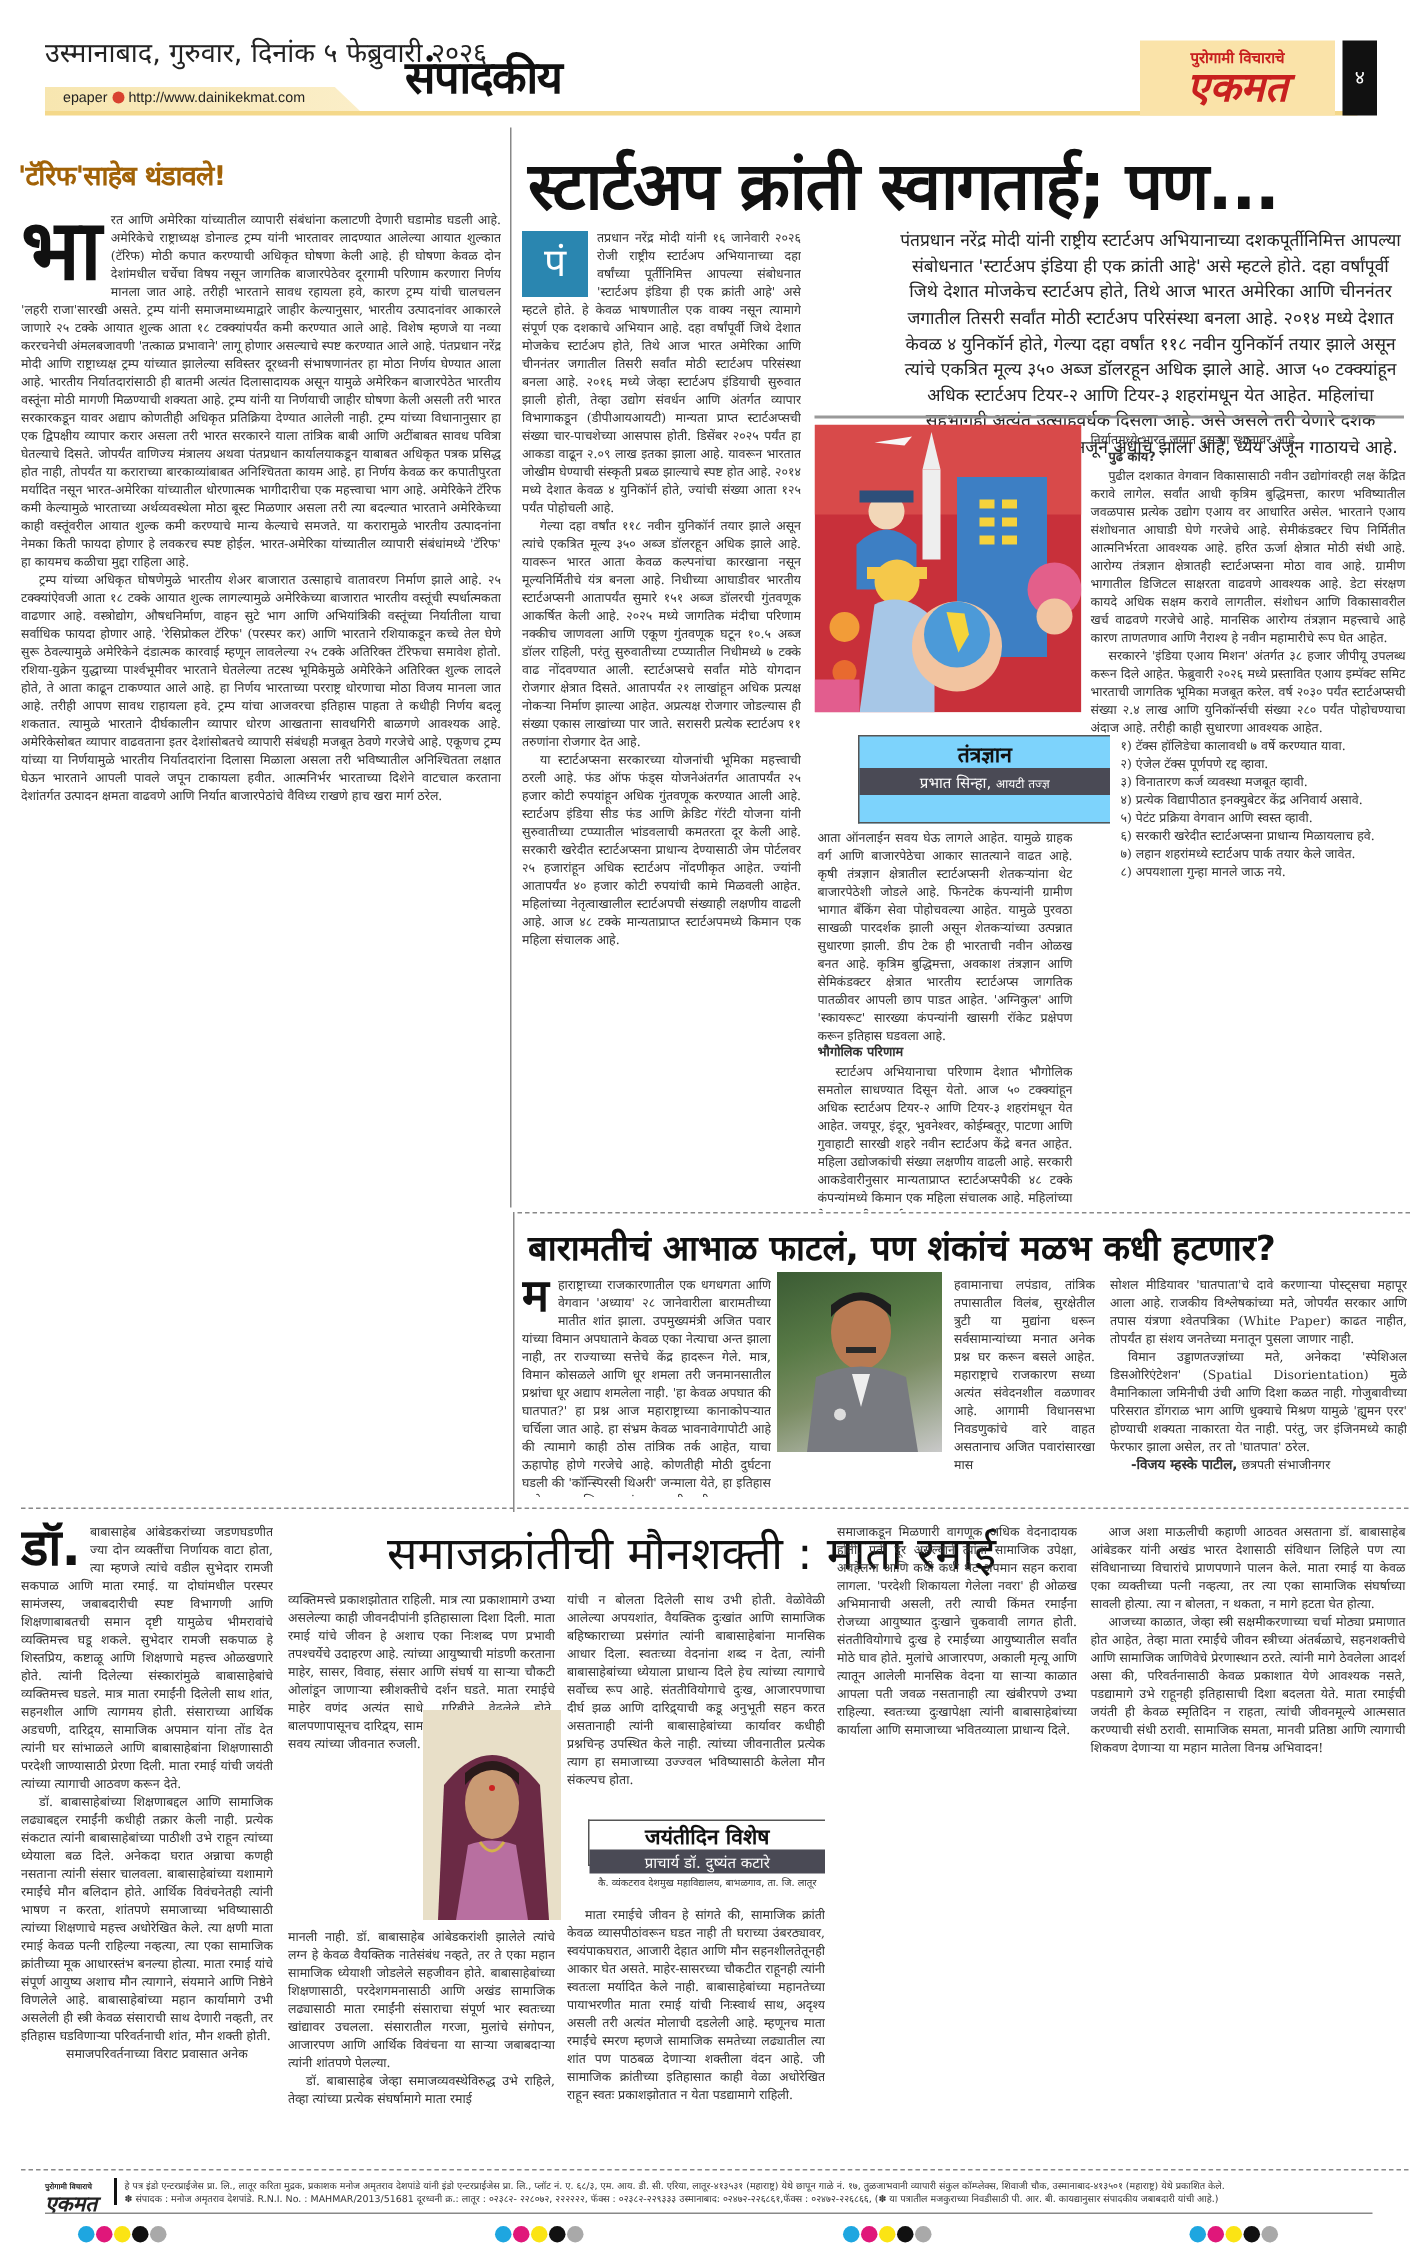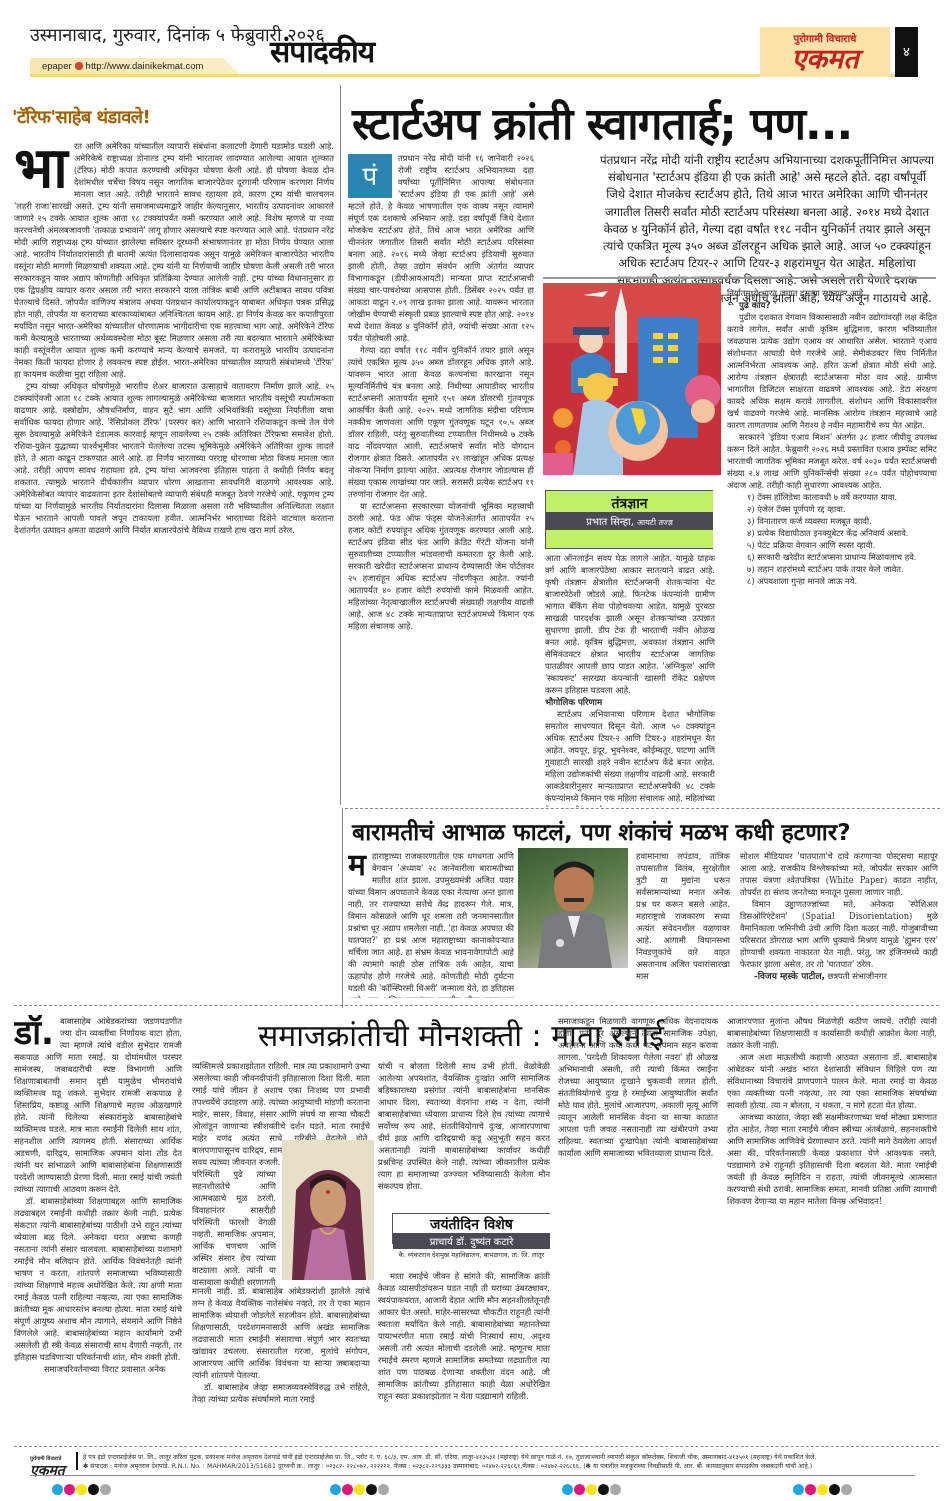--- a/index.html
+++ b/index.html
@@ -17,21 +17,21 @@
 .page-no{left:895px;top:27px;width:23px;height:50px;background:#111;color:#fff;font-family:"DejaVu Sans",sans-serif;font-size:13px;text-align:center;padding-top:15px}
 .body-text{font-size:8.3px;line-height:12px;text-align:justify;color:#333}
 .col-rule{background:#888}
 .headline1{left:12px;top:104px;font-family:"DejaVu Sans",sans-serif;font-weight:bold;font-size:18px;color:#a16207;letter-spacing:-0.5px}
 .drop{font-family:"DejaVu Sans",sans-serif;font-weight:bold;font-size:56px;line-height:56px;float:left;color:#111;margin:0 6px 0 0}
 .headline2{left:352px;top:92px;font-family:"DejaVu Sans",sans-serif;font-weight:bold;font-size:44px;color:#111;letter-spacing:-1px}
 .drop-box{float:left;width:44px;height:44px;background:#2a86b0;color:#fff;font-size:26px;text-align:center;line-height:44px;margin:2px 6px 0 0;font-family:"DejaVu Sans",sans-serif}
 .standfirst{left:598px;top:152px;width:338px;font-family:"DejaVu Sans",sans-serif;font-size:11.6px;line-height:17.2px;text-align:center;color:#222}
 .h-rule{height:2px;background:#999}
 .illus{left:543px;top:283px;width:178px;height:192px;overflow:hidden}
-.tag-box{left:545px;top:490px;width:168px;height:59px;border:1px solid #555;border-right:none;background:#bef264}
+.tag-box{left:572px;top:490px;width:168px;height:59px;border:1px solid #555;border-right:none;background:#7dd3fc}
 .tag-title{font-family:"DejaVu Sans",sans-serif;font-size:14px;font-weight:bold;text-align:center;padding-top:2px;color:#111}
 .tag-author{background:#4a4a55;color:#fff;font-family:"DejaVu Sans",sans-serif;font-size:10px;text-align:center;padding:2px 0}
 .subhead{font-weight:bold;font-family:"DejaVu Sans",sans-serif;font-size:8.6px}
 .list li{list-style:none;padding-left:20px}
 .headline3{left:352px;top:815px;font-family:"DejaVu Sans",sans-serif;font-weight:bold;font-size:23px;color:#111}
 .photo-ajit{left:518px;top:848px;width:110px;height:120px;background:linear-gradient(160deg,#3b5b34 0%,#587a46 35%,#7b8d64 60%,#c9c9c9 100%);overflow:hidden}
 .signoff{font-weight:bold;font-family:"DejaVu Sans",sans-serif;font-size:9px}
 .dotted{border-top:1px dashed #888}
 .headline4{left:258px;top:1014px;font-family:"DejaVu Sans",sans-serif;font-size:30px;color:#111}
 .portrait{left:282px;top:1140px;width:92px;height:140px;overflow:hidden;background:linear-gradient(180deg,#efe8d7 0%,#e5dac0 100%)}
@@ -170,23 +170,20 @@
 
 <div class="abs body-text" style="left:14px;top:1015px;width:168px;height:428px;overflow:hidden">
   <span class="drop" style="font-size:34px;line-height:34px">डॉ.</span>
   <span>बाबासाहेब आंबेडकरांच्या जडणघडणीत ज्या दोन व्यक्तींचा निर्णायक वाटा होता, त्या म्हणजे त्यांचे वडील सुभेदार रामजी सकपाळ आणि माता रमाई. या दोघांमधील परस्पर सामंजस्य, जबाबदारीची स्पष्ट विभागणी आणि शिक्षणाबाबतची समान दृष्टी यामुळेच भीमरावांचे व्यक्तिमत्त्व घडू शकले. सुभेदार रामजी सकपाळ हे शिस्तप्रिय, कष्टाळू आणि शिक्षणाचे महत्त्व ओळखणारे होते. त्यांनी दिलेल्या संस्कारांमुळे बाबासाहेबांचे व्यक्तिमत्त्व घडले. मात्र माता रमाईंनी दिलेली साथ शांत, सहनशील आणि त्यागमय होती. संसाराच्या आर्थिक अडचणी, दारिद्र्य, सामाजिक अपमान यांना तोंड देत त्यांनी घर सांभाळले आणि बाबासाहेबांना शिक्षणासाठी परदेशी जाण्यासाठी प्रेरणा दिली. माता रमाई यांची जयंती त्यांच्या त्यागाची आठवण करून देते.</span>
   <p style="text-indent:12px">डॉ. बाबासाहेबांच्या शिक्षणाबद्दल आणि सामाजिक लढ्याबद्दल रमाईंनी कधीही तक्रार केली नाही. प्रत्येक संकटात त्यांनी बाबासाहेबांच्या पाठीशी उभे राहून त्यांच्या ध्येयाला बळ दिले. अनेकदा घरात अन्नाचा कणही नसताना त्यांनी संसार चालवला. बाबासाहेबांच्या यशामागे रमाईंचे मौन बलिदान होते. आर्थिक विवंचनेतही त्यांनी भाषण न करता, शांतपणे समाजाच्या भविष्यासाठी त्यांच्या शिक्षणाचे महत्त्व अधोरेखित केले. त्या क्षणी माता रमाई केवळ पत्नी राहिल्या नव्हत्या, त्या एका सामाजिक क्रांतीच्या मूक आधारस्तंभ बनल्या होत्या. माता रमाई यांचे संपूर्ण आयुष्य अशाच मौन त्यागाने, संयमाने आणि निष्ठेने विणलेले आहे. बाबासाहेबांच्या महान कार्यामागे उभी असलेली ही स्त्री केवळ संसाराची साथ देणारी नव्हती, तर इतिहास घडविणाऱ्या परिवर्तनाची शांत, मौन शक्ती होती.</p>
   <p style="text-indent:30px">समाजपरिवर्तनाच्या विराट प्रवासात अनेक</p>
 </div>
 
 <div class="abs body-text" style="left:192px;top:1060px;width:178px;height:383px;overflow:hidden">
   <p>व्यक्तिमत्त्वे प्रकाशझोतात राहिली. मात्र त्या प्रकाशामागे उभ्या असलेल्या काही जीवनदीपांनी इतिहासाला दिशा दिली. माता रमाई यांचे जीवन हे अशाच एका निःशब्द पण प्रभावी तपश्चर्येचे उदाहरण आहे. त्यांच्या आयुष्याची मांडणी करताना माहेर, सासर, विवाह, संसार आणि संघर्ष या सार्‍या चौकटी ओलांडून जाणाऱ्या स्त्रीशक्तीचे दर्शन घडते. माता रमाईचे माहेर वणंद अत्यंत साधे, गरिबीने वेढलेले होते. बालपणापासूनच दारिद्र्य, सामाजिक उपेक्षा आणि कष्ट यांची सवय त्यांच्या जीवनात रुजली. हीच</p>
-  <div style="width:84px;float:left">
-      <p>परिस्थिती पुढे त्यांच्या सहनशीलतेचे आणि आत्मबळाचे मूळ ठरली. विवाहानंतर सासरीही परिस्थिती फारशी वेगळी नव्हती. सामाजिक अपमान, आर्थिक चणचण आणि अस्थिर संसार हेच त्यांच्या वाट्याला आले. त्यांनी या वास्तवाला कधीही शरणागती</p>
-    </div>
   <div style="clear:both;padding-top:140px"></div>
 </div>
 <div class="abs portrait">
   <svg width="92" height="140" viewBox="0 0 92 140">
     <rect width="92" height="140" fill="#e8dfc8"></rect>
     <path d="M10 140 L14 50 Q46 10 78 50 L84 140 Z" fill="#6b2a45"></path>
     <ellipse cx="46" cy="62" rx="18" ry="24" fill="#c99a73"></ellipse>
     <path d="M28 50 Q46 30 64 50 L64 42 Q46 26 28 42 Z" fill="#2a1a1a"></path>
     <circle cx="46" cy="52" r="2" fill="#c22"></circle>
     <path d="M22 140 L30 90 Q46 84 62 90 L70 140 Z" fill="#b86fa0"></path>
@@ -207,21 +204,20 @@
   <div class="tag-aff">कै. व्यंकटराव देशमुख महाविद्यालय, बाभळगाव, ता. जि. लातूर</div>
 </div>
 <div class="abs body-text" style="left:378px;top:1270px;width:172px;height:173px;overflow:hidden">
   <p style="text-indent:12px">माता रमाईचे जीवन हे सांगते की, सामाजिक क्रांती केवळ व्यासपीठांवरून घडत नाही ती घराच्या उंबरठ्यावर, स्वयंपाकघरात, आजारी देहात आणि मौन सहनशीलतेतूनही आकार घेत असते. माहेर-सासरच्या चौकटीत राहूनही त्यांनी स्वतःला मर्यादित केले नाही. बाबासाहेबांच्या महानतेच्या पायाभरणीत माता रमाई यांची निःस्वार्थ साथ, अदृश्य असली तरी अत्यंत मोलाची दडलेली आहे. म्हणूनच माता रमाईंचे स्मरण म्हणजे सामाजिक समतेच्या लढ्यातील त्या शांत पण पाठबळ देणाऱ्या शक्तीला वंदन आहे. जी सामाजिक क्रांतीच्या इतिहासात काही वेळा अधोरेखित राहून स्वतः प्रकाशझोतात न येता पडद्यामागे राहिली.</p>
 </div>
 
 <div class="abs body-text" style="left:558px;top:1015px;width:160px;height:428px;overflow:hidden">
   <p>समाजाकडून मिळणारी वागणूक अधिक वेदनादायक होती. पती दूर असल्याने त्यांना सामाजिक उपेक्षा, अवहेलना आणि कधी कधी थेट अपमान सहन करावा लागला. 'परदेशी शिकायला गेलेला नवरा' ही ओळख अभिमानाची असली, तरी त्याची किंमत रमाईंना रोजच्या आयुष्यात दुःखाने चुकवावी लागत होती. संततीवियोगाचे दुःख हे रमाईंच्या आयुष्यातील सर्वांत मोठे घाव होते. मुलांचे आजारपण, अकाली मृत्यू आणि त्यातून आलेली मानसिक वेदना या सार्‍या काळात आपला पती जवळ नसतानाही त्या खंबीरपणे उभ्या राहिल्या. स्वतःच्या दुःखापेक्षा त्यांनी बाबासाहेबांच्या कार्याला आणि समाजाच्या भवितव्याला प्राधान्य दिले.</p>
 </div>
 <div class="abs body-text" style="left:727px;top:1015px;width:210px;height:428px;overflow:hidden">
-  <p>आजारपणात मुलांना औषध मिळणेही कठीण जायचे. तरीही त्यांनी बाबासाहेबांच्या शिक्षणासाठी व कार्यासाठी कधीही आक्रोश केला नाही, तक्रार केली नाही.</p>
   <p style="text-indent:12px">आज अशा माऊलीची कहाणी आठवत असताना डॉ. बाबासाहेब आंबेडकर यांनी अखंड भारत देशासाठी संविधान लिहिले पण त्या संविधानाच्या विचारांचे प्राणपणाने पालन केले. माता रमाई या केवळ एका व्यक्तीच्या पत्नी नव्हत्या, तर त्या एका सामाजिक संघर्षाच्या सावली होत्या. त्या न बोलता, न थकता, न मागे हटता घेत होत्या.</p>
   <p style="text-indent:12px">आजच्या काळात, जेव्हा स्त्री सक्षमीकरणाच्या चर्चा मोठ्या प्रमाणात होत आहेत, तेव्हा माता रमाईंचे जीवन स्त्रीच्या अंतर्बळाचे, सहनशक्तीचे आणि सामाजिक जाणिवेचे प्रेरणास्थान ठरते. त्यांनी मागे ठेवलेला आदर्श असा की, परिवर्तनासाठी केवळ प्रकाशात येणे आवश्यक नसते, पडद्यामागे उभे राहूनही इतिहासाची दिशा बदलता येते. माता रमाईची जयंती ही केवळ स्मृतिदिन न राहता, त्यांची जीवनमूल्ये आत्मसात करण्याची संधी ठरावी. सामाजिक समता, मानवी प्रतिष्ठा आणि त्यागाची शिकवण देणाऱ्या या महान मातेला विनम्र अभिवादन!</p>
 </div>
 
 <div class="abs dotted" style="left:14px;top:1446px;width:925px"></div>
 
 <div class="abs footer">
   <div class="footer-logo">
     <small>पुरोगामी विचाराचे</small>
     <span>एकमत</span>

